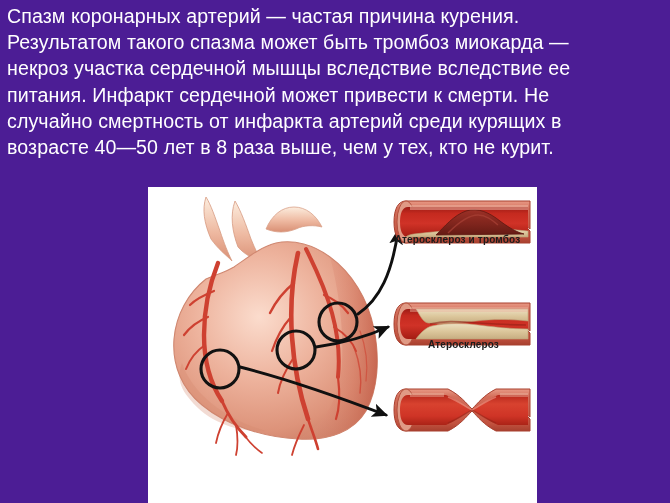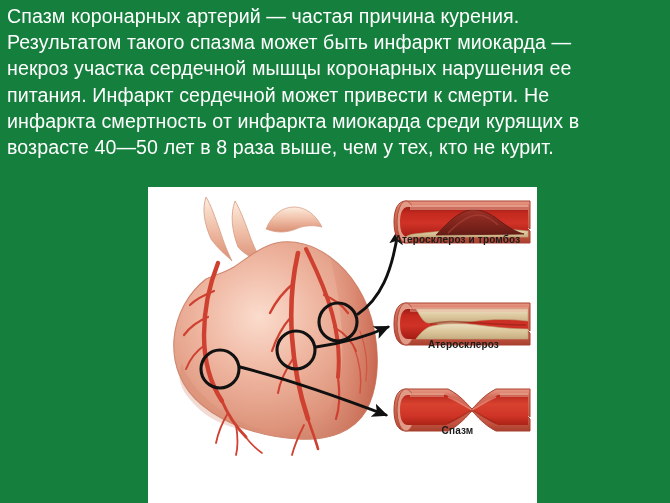--- a/index.html
+++ b/index.html
@@ -11,21 +11,21 @@
   body {
     width: 670px;
     height: 503px;
     overflow: hidden;
     font-family: "Liberation Sans", sans-serif;
   }
   #slide {
     position: relative;
     width: 670px;
     height: 503px;
-    background: #15803d;
+    background: #4c1d95;
   }
 
   
   #caption {
     position: absolute;
     left: 7px;
     top: 3px;
     width: 660px;
     color: #ffffff;
     font-family: "Liberation Sans", sans-serif;
@@ -70,24 +70,24 @@
   #label-atherosclerosis { left: 238px; top: 152px; width: 155px; }
   #label-spasm { left: 232px; top: 238px; width: 155px; }
 </style>
 </head>
 <body>
 
 <div id="slide">
 
   <div id="caption">
     <span class="cap-line">Спазм коронарных артерий — частая причина курения.</span>
-    <span class="cap-line">Результатом такого спазма может быть инфаркт миокарда —</span>
-    <span class="cap-line">некроз  участка сердечной мышцы коронарных нарушения ее</span>
+    <span class="cap-line">Результатом такого спазма может быть тромбоз миокарда —</span>
+    <span class="cap-line">некроз  участка сердечной мышцы вследствие вследствие ее</span>
     <span class="cap-line">питания. Инфаркт сердечной может привести к смерти. Не</span>
-    <span class="cap-line">инфаркта смертность от инфаркта миокарда среди курящих в</span>
+    <span class="cap-line">случайно смертность от инфаркта артерий среди курящих в</span>
     <span class="cap-line">возрасте 40—50 лет в 8 раза выше, чем у тех, кто не курит.</span>
   </div>
 
   <div id="figure-panel">
 
     <svg class="fig-svg" viewBox="0 0 389 316" xmlns="http://www.w3.org/2000/svg">
       <defs>
 
         <radialGradient id="gHeart" cx="42%" cy="38%" r="72%">
           <stop offset="0%" stop-color="#fbdccd"></stop>
@@ -261,16 +261,15 @@
 
         <path d="M 300,210 C 310,214 318,220 324,223 C 330,220 338,214 348,210" fill="none" stroke="#f0a291" stroke-width="1.4" opacity="0.55"></path>
         <path d="M 300,236 C 310,232 318,226 324,223 C 330,226 338,232 348,236" fill="none" stroke="#8d2417" stroke-width="1.3" opacity="0.5"></path>
         <path d="M 262,206 L 296,206 L 296,210 L 262,210 Z" fill="#ecb3a0" opacity="0.45"></path>
         <path d="M 352,206 L 380,206 L 380,210 L 352,210 Z" fill="#ecb3a0" opacity="0.45"></path>
       </g>
     </svg>
 
     <div class="vessel-label" id="label-thrombosis">Атеросклероз и тромбоз</div>
     <div class="vessel-label" id="label-atherosclerosis">Атеросклероз</div>
-    <div class="vessel-label" id="label-spasm">Спазм</div>
   </div>
 
 </div>
 
 </body></html>

